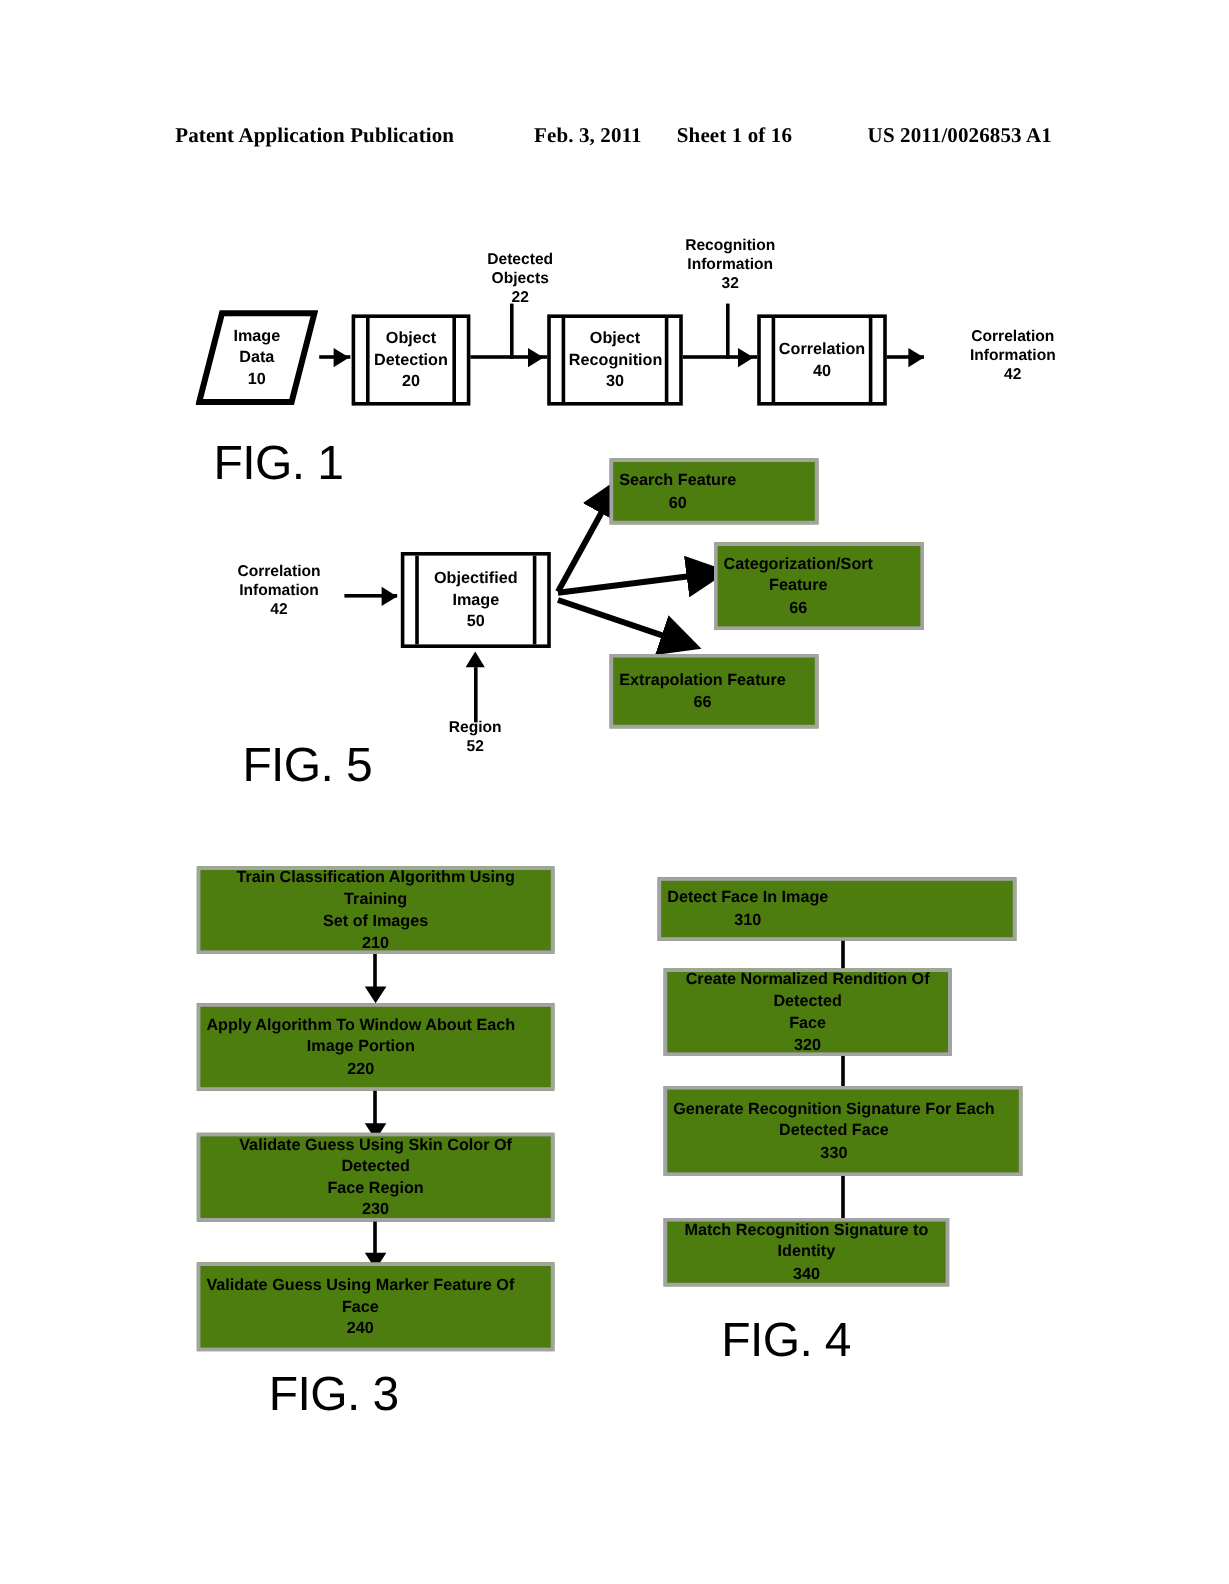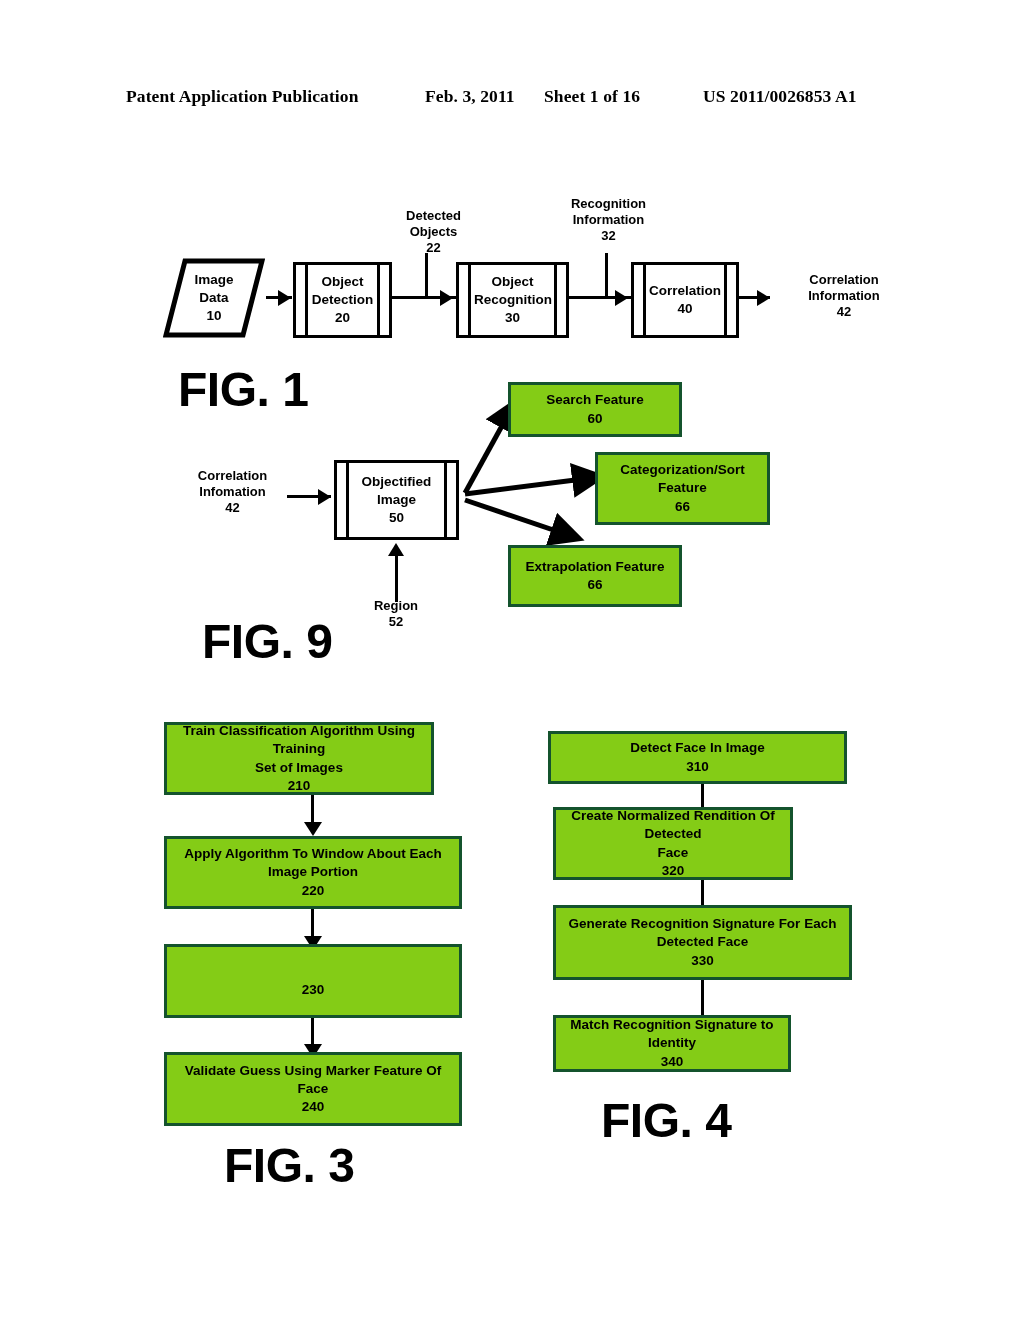--- a/index.html
+++ b/index.html
@@ -11,43 +11,43 @@
     -webkit-font-smoothing:none;
   }
   .page{position:absolute;left:0;top:0;width:1024px;height:1320px;}
 
   
   .hdr{
     position:absolute;left:0;top:86px;width:1024px;height:26px;
     font-family:"Liberation Serif","DejaVu Serif",serif;
     font-weight:bold;font-size:17.5px;letter-spacing:.1px;
   }
-  .hdr span{position:absolute;top:0;white-space:nowrap;}
+  .hdr span{position:absolute;top:16px;white-space:nowrap;margin-left:20px;}
   .hdr-title{left:126px;}
   .hdr-date{left:425px;}
   .hdr-sheet{left:544px;}
   .hdr-num{left:703px;}
 
   
   .lbl{
     position:absolute;text-align:center;line-height:1.22;
     font-size:13px;font-weight:bold;white-space:nowrap;
   }
 
   
   .figcap{
-    position:absolute;font-weight:bold;font-size:48px;
+    position:absolute;font-weight:normal;font-size:40px;
     letter-spacing:-0.5px;line-height:1;white-space:nowrap;
   }
 
   
   .box{
     position:absolute;box-sizing:border-box;
-    border:3px solid #14532d;background:#84cc16;
-    display:flex;align-items:center;justify-content:center;
+    border:3px solid #a3a3a3;background:#4d7c0f;
+    display:flex;align-items:center;justify-content:flex-start;
   }
   .box .btxt{
     font-size:13.5px;font-weight:bold;line-height:1.35;
     text-align:center;padding:0 5px;
   }
 
   
   .pbox{
     position:absolute;box-sizing:border-box;
     border:3px solid #000;background:#fff;
@@ -220,46 +220,46 @@
       </div>
     </div>
 
     <div class="box" style="left:508px;top:545px;width:174px;height:62px;">
       <div class="btxt">
         <span>Extrapolation Feature</span><br>
         <span>66</span>
       </div>
     </div>
 
-    <div class="figcap" style="left:202px;top:618px;">FIG. 9</div>
+    <div class="figcap" style="left:202px;top:618px;">FIG. 5</div>
   </div>
 
   <div>
 
-    <div class="box" style="left:164px;top:722px;width:270px;height:73px;">
+    <div class="box" style="left:164px;top:722px;width:298px;height:73px;">
       <div class="btxt">
         <span>Train Classification Algorithm Using Training<br>Set of Images</span><br>
         <span>210</span>
       </div>
     </div>
     <div class="vline" style="left:311px;top:795px;height:33px;"></div>
     <div class="arrow-d" style="left:304px;top:822px;"></div>
 
     <div class="box" style="left:164px;top:836px;width:298px;height:73px;">
       <div class="btxt">
         <span>Apply Algorithm To Window About Each<br>Image Portion</span><br>
         <span>220</span>
       </div>
     </div>
     <div class="vline" style="left:311px;top:909px;height:33px;"></div>
     <div class="arrow-d" style="left:304px;top:936px;"></div>
 
     <div class="box" style="left:164px;top:944px;width:298px;height:74px;">
       <div class="btxt">
-        <br>
+        <span>Validate Guess Using Skin Color Of Detected<br>Face Region</span><br>
         <span>230</span>
       </div>
     </div>
     <div class="vline" style="left:311px;top:1018px;height:32px;"></div>
     <div class="arrow-d" style="left:304px;top:1044px;"></div>
 
     <div class="box" style="left:164px;top:1052px;width:298px;height:74px;">
       <div class="btxt">
         <span>Validate Guess Using Marker Feature Of<br>Face</span><br>
         <span>240</span>

